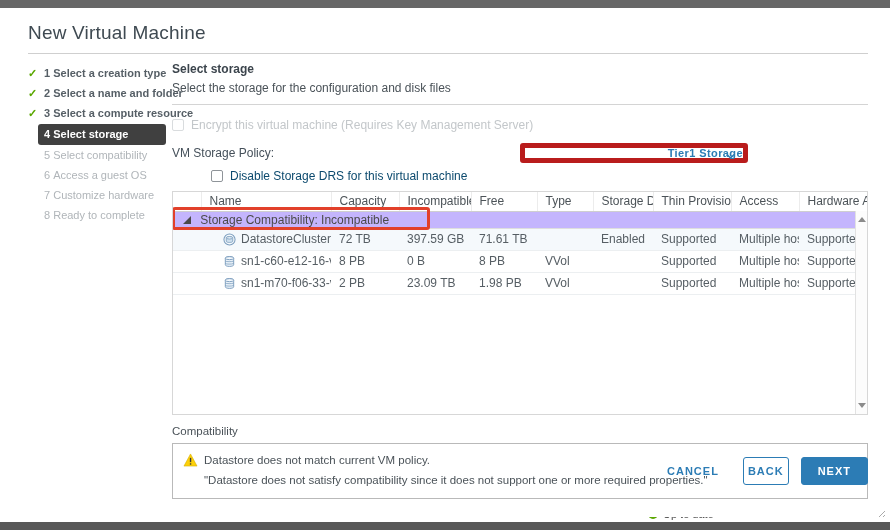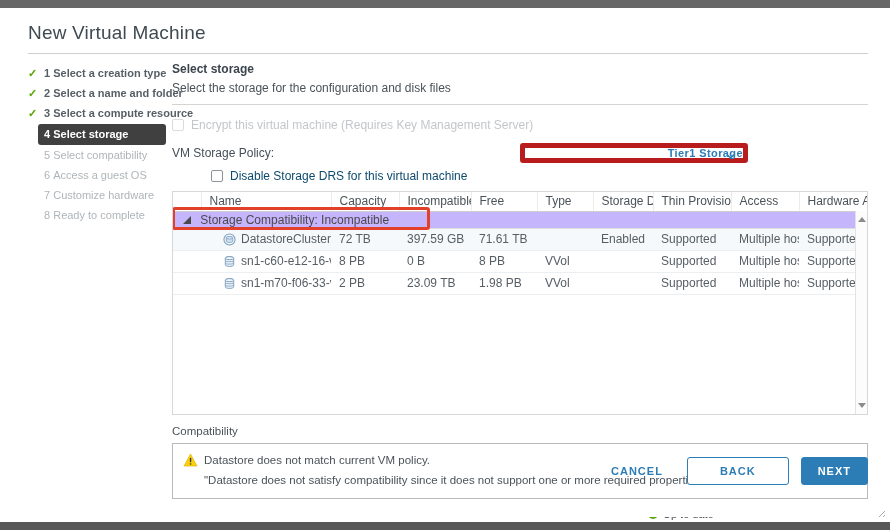--- a/index.html
+++ b/index.html
@@ -64,21 +64,21 @@
   .compat-label { margin-top: 10px; font-size: 11.5px; color:#4a5258; }
   .compat-box { margin-top: 6px; border: 1px solid #b9b9b9; height: 56px; padding: 9px 10px; }
   .warn-line { display:flex; align-items:center; font-size: 11.5px; color:#4a5258; }
   .warn-line svg { margin-right: 6px; flex: 0 0 15px; }
   .warn-detail { font-size: 11.5px; color:#4a5258; margin: 7px 0 0 21px; }
 
   
   .footer { position: absolute; right: 22px; bottom: 32px; display: flex; align-items: center; }
   .btn { font-size: 11px; font-weight: 700; letter-spacing: 1px; border-radius: 3px; cursor: pointer; }
   .btn-link { color:#2c7cb5; background: none; border: none; padding: 8px 10px; margin-right: 14px; }
-  .btn-outline { color:#2c7cb5; background:#fff; border: 1px solid #2c7cb5; padding: 7px 32px; margin-right: 12px; }
+  .btn-outline { color:#2c7cb5; background:#fff; border: 1px solid #2c7cb5; padding: 7px 4px; margin-right: 12px; }
   .btn-solid { color:#fff; background:#2c7cb5; border: 1px solid #2c7cb5; padding: 7px 16px; }
 
   .resize-handle { position:absolute; right: 4px; bottom: 2px; width: 10px; height: 10px; cursor: nwse-resize; }
 
   
   .status-strip { height: 5px; background:#fff; overflow: hidden; position: relative; }
   .status-inner { position:absolute; left: 648px; top: -9px; font-size: 11px; color:#4a4a4a; display:flex; align-items:center; }
   .status-dot { width: 10px; height: 10px; border-radius: 50%; background:#5aa700; margin-right: 5px; }
   .bottombar { height: 8px; background:#585858; }
 </style>

